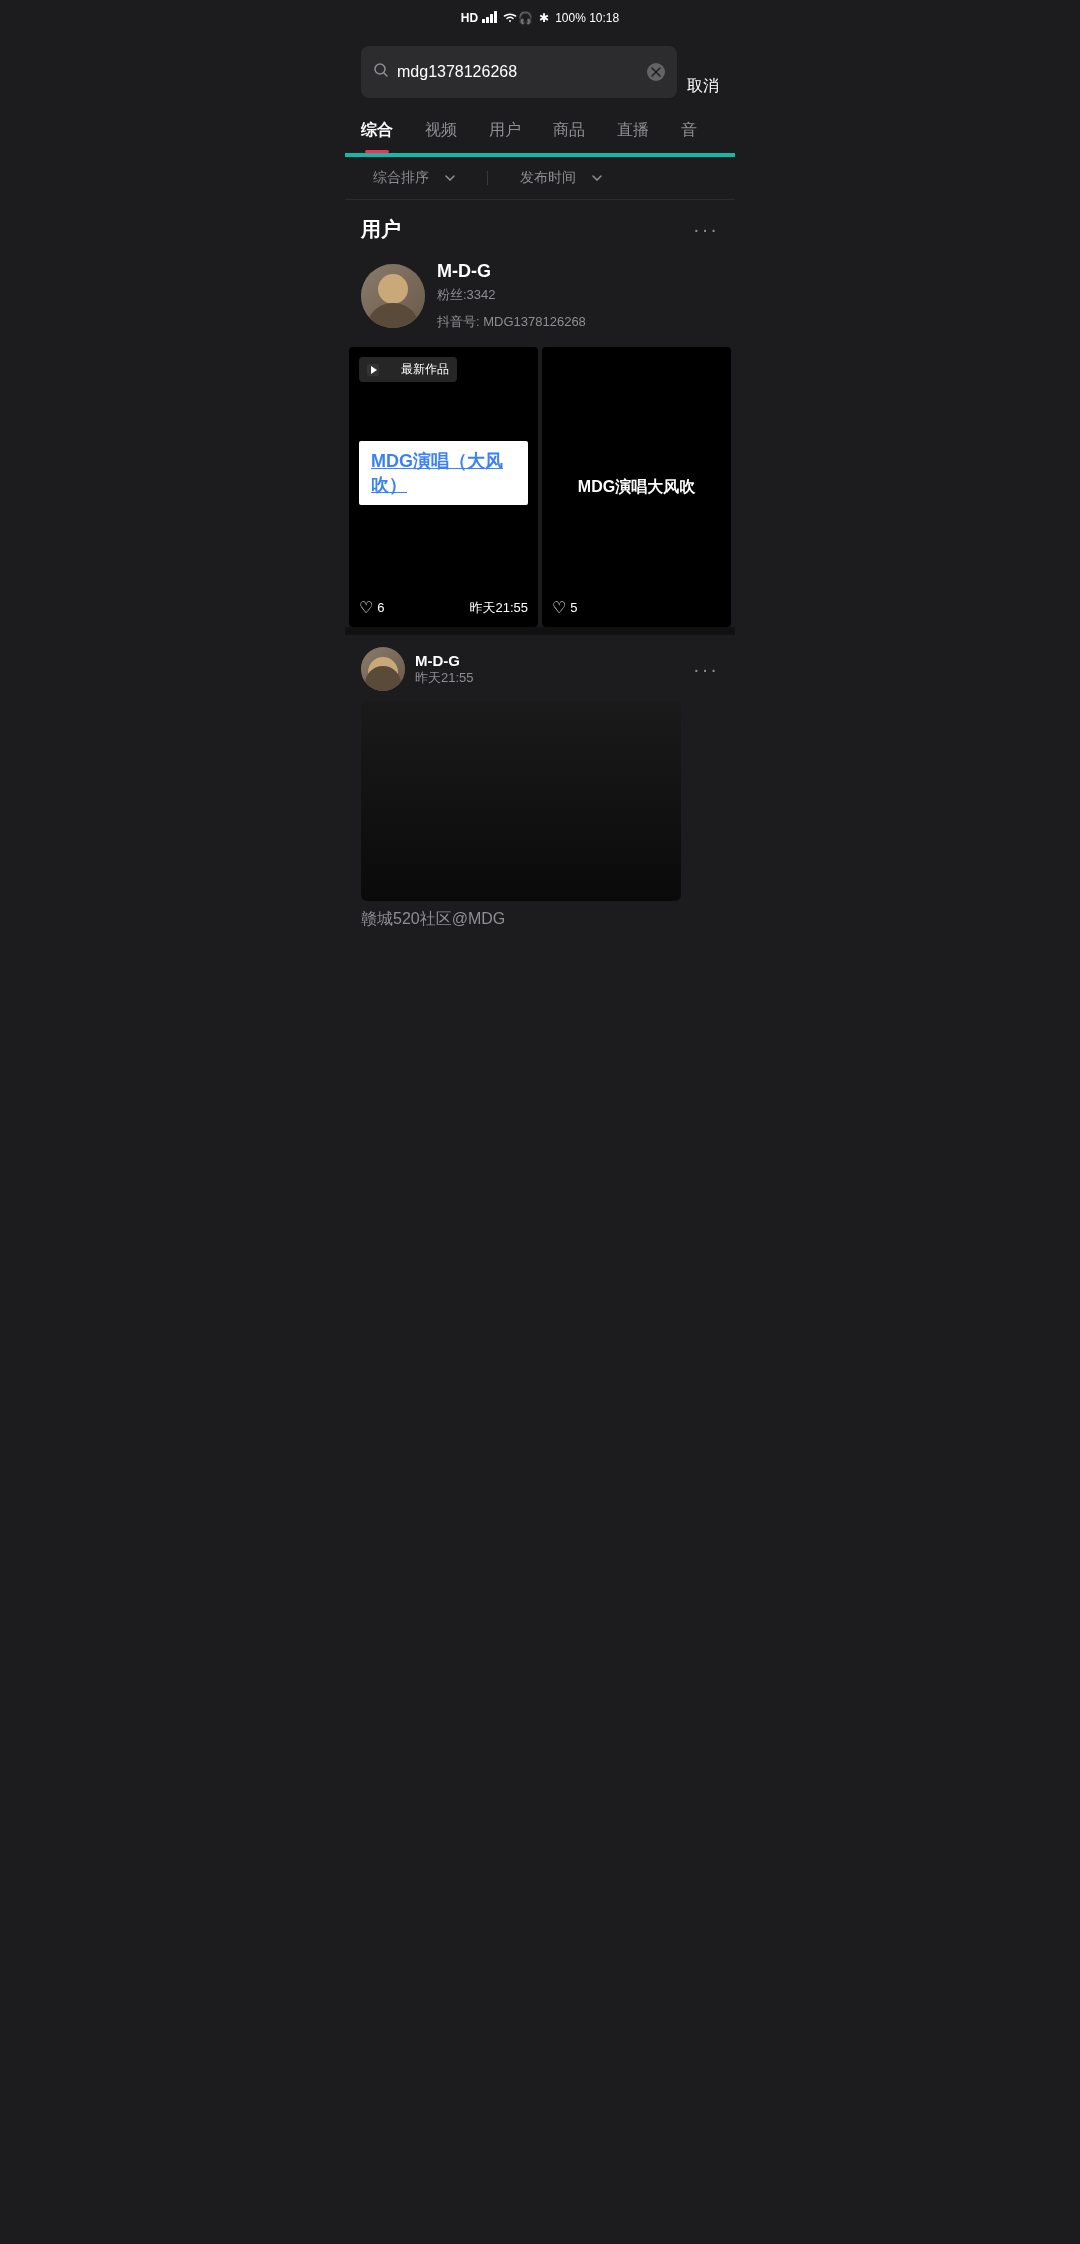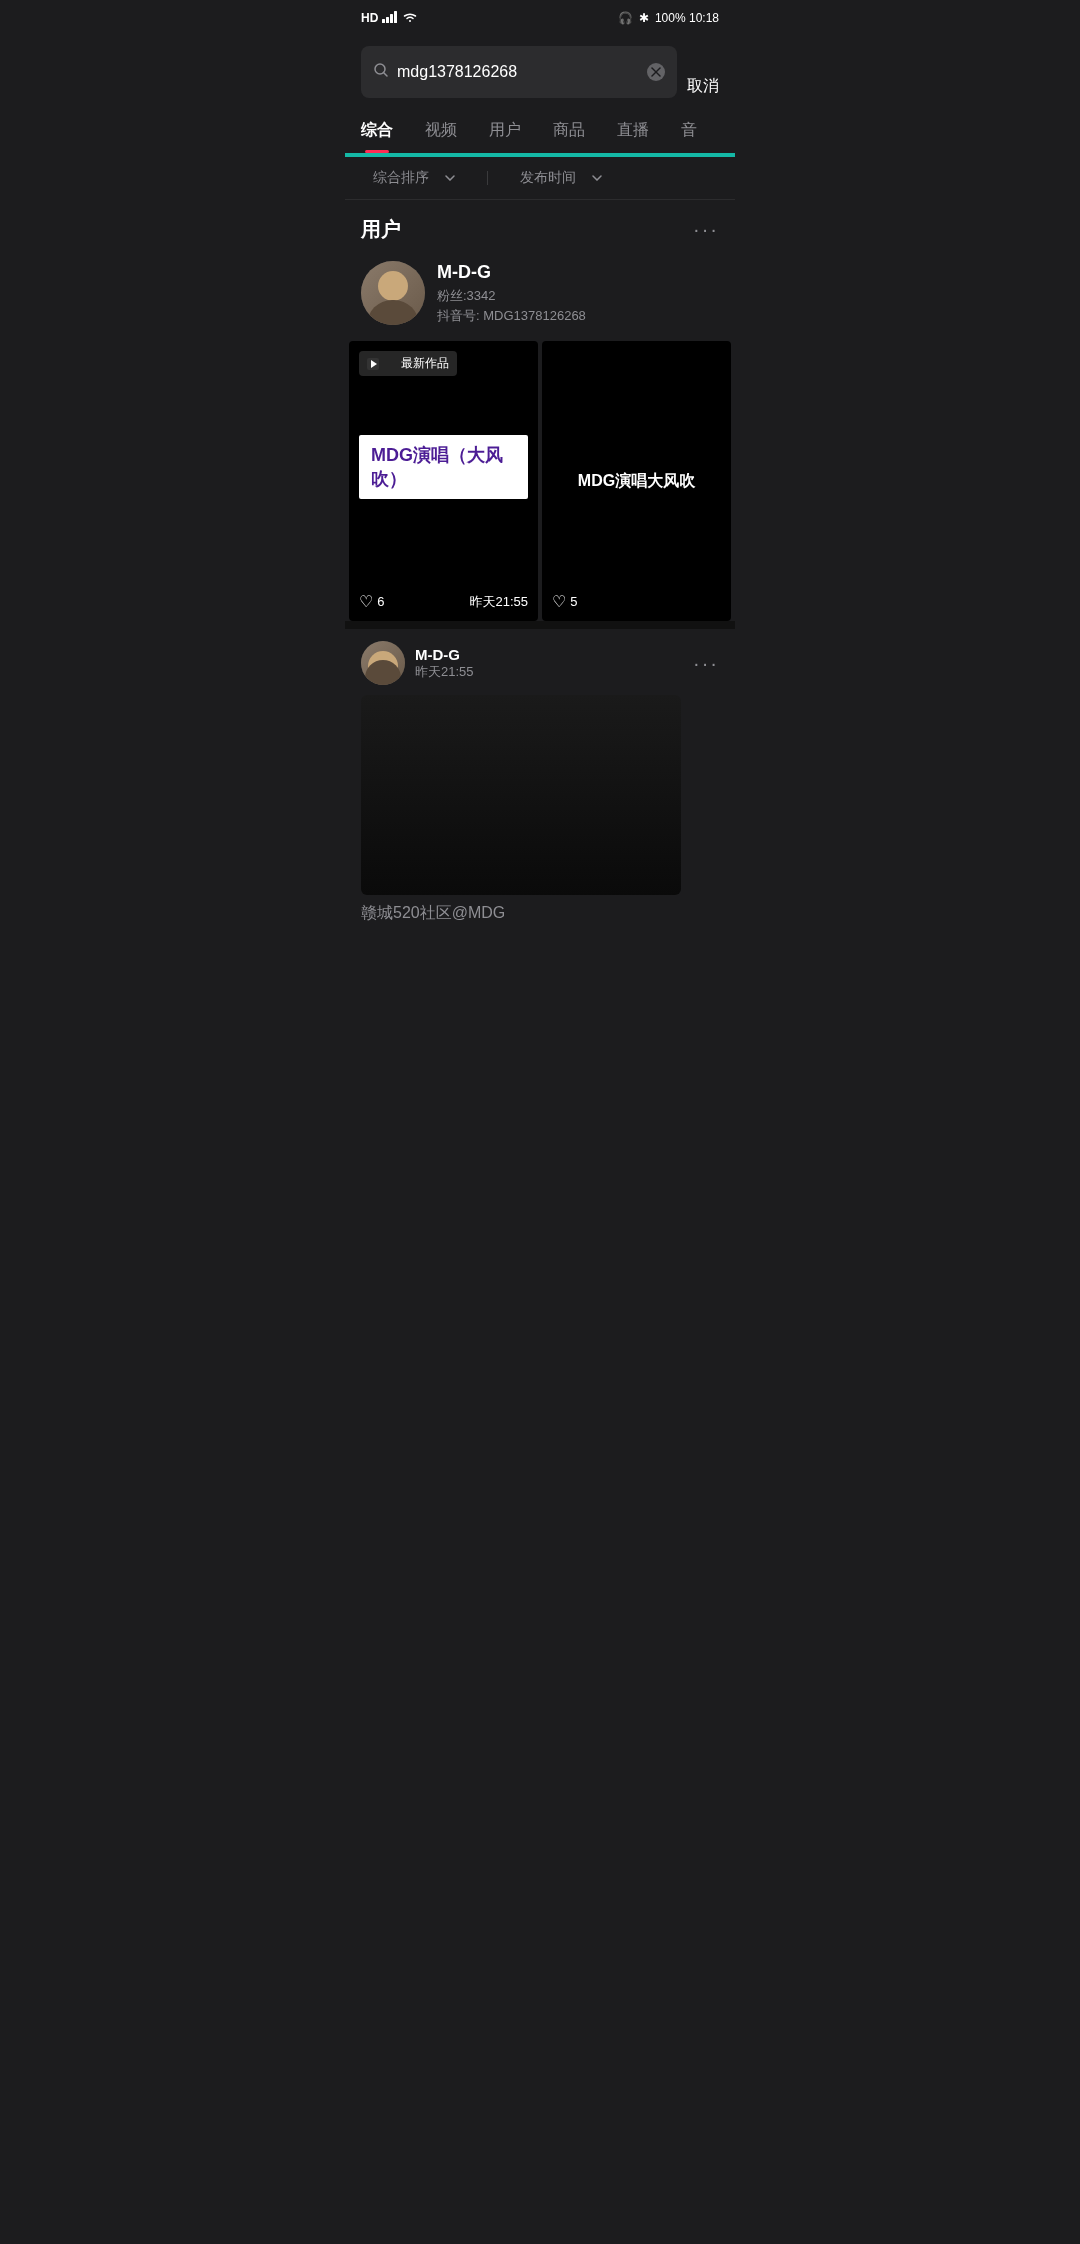--- a/index.html
+++ b/index.html
@@ -11,21 +11,21 @@
       color: #ffffff;
       font-family: -apple-system, 'PingFang SC', 'Hiragino Sans GB', sans-serif;
       width: 390px;
       margin: 0 auto;
       min-height: 100vh;
       overflow-x: hidden;
     }
 
     .status-bar {
       display: flex;
-      justify-content: space-between;
+      justify-content: center;
       align-items: center;
       padding: 8px 16px;
       background: #1c1c1e;
       height: 36px;
     }
 
     .status-left {
       font-size: 12px;
       font-weight: 600;
       color: #fff;
@@ -204,21 +204,21 @@
     .user-name {
       font-size: 18px;
       font-weight: 700;
       color: #fff;
       margin-bottom: 4px;
     }
 
     .user-fans {
       font-size: 13px;
       color: #8e8e93;
-      margin-bottom: 2px;
+      margin-bottom: 9px;
     }
 
     .user-id {
       font-size: 13px;
       color: #8e8e93;
     }
 
     .video-grid {
       display: flex;
       gap: 4px;
@@ -260,25 +260,26 @@
       white-space: nowrap;
     }
 
     .video-title-box {
       position: absolute;
       top: 45%;
       left: 10px;
       right: 10px;
       transform: translateY(-50%);
       background: #fff;
-      color: #4c1d95;
+      color: #3b82f6;
       font-size: 18px;
       font-weight: 800;
       padding: 8px 12px;
       border-radius: 2px;
+      text-decoration: underline;
     }
 
     .video-footer {
       position: absolute;
       bottom: 10px;
       left: 0;
       right: 0;
       display: flex;
       justify-content: space-between;
       align-items: center;

